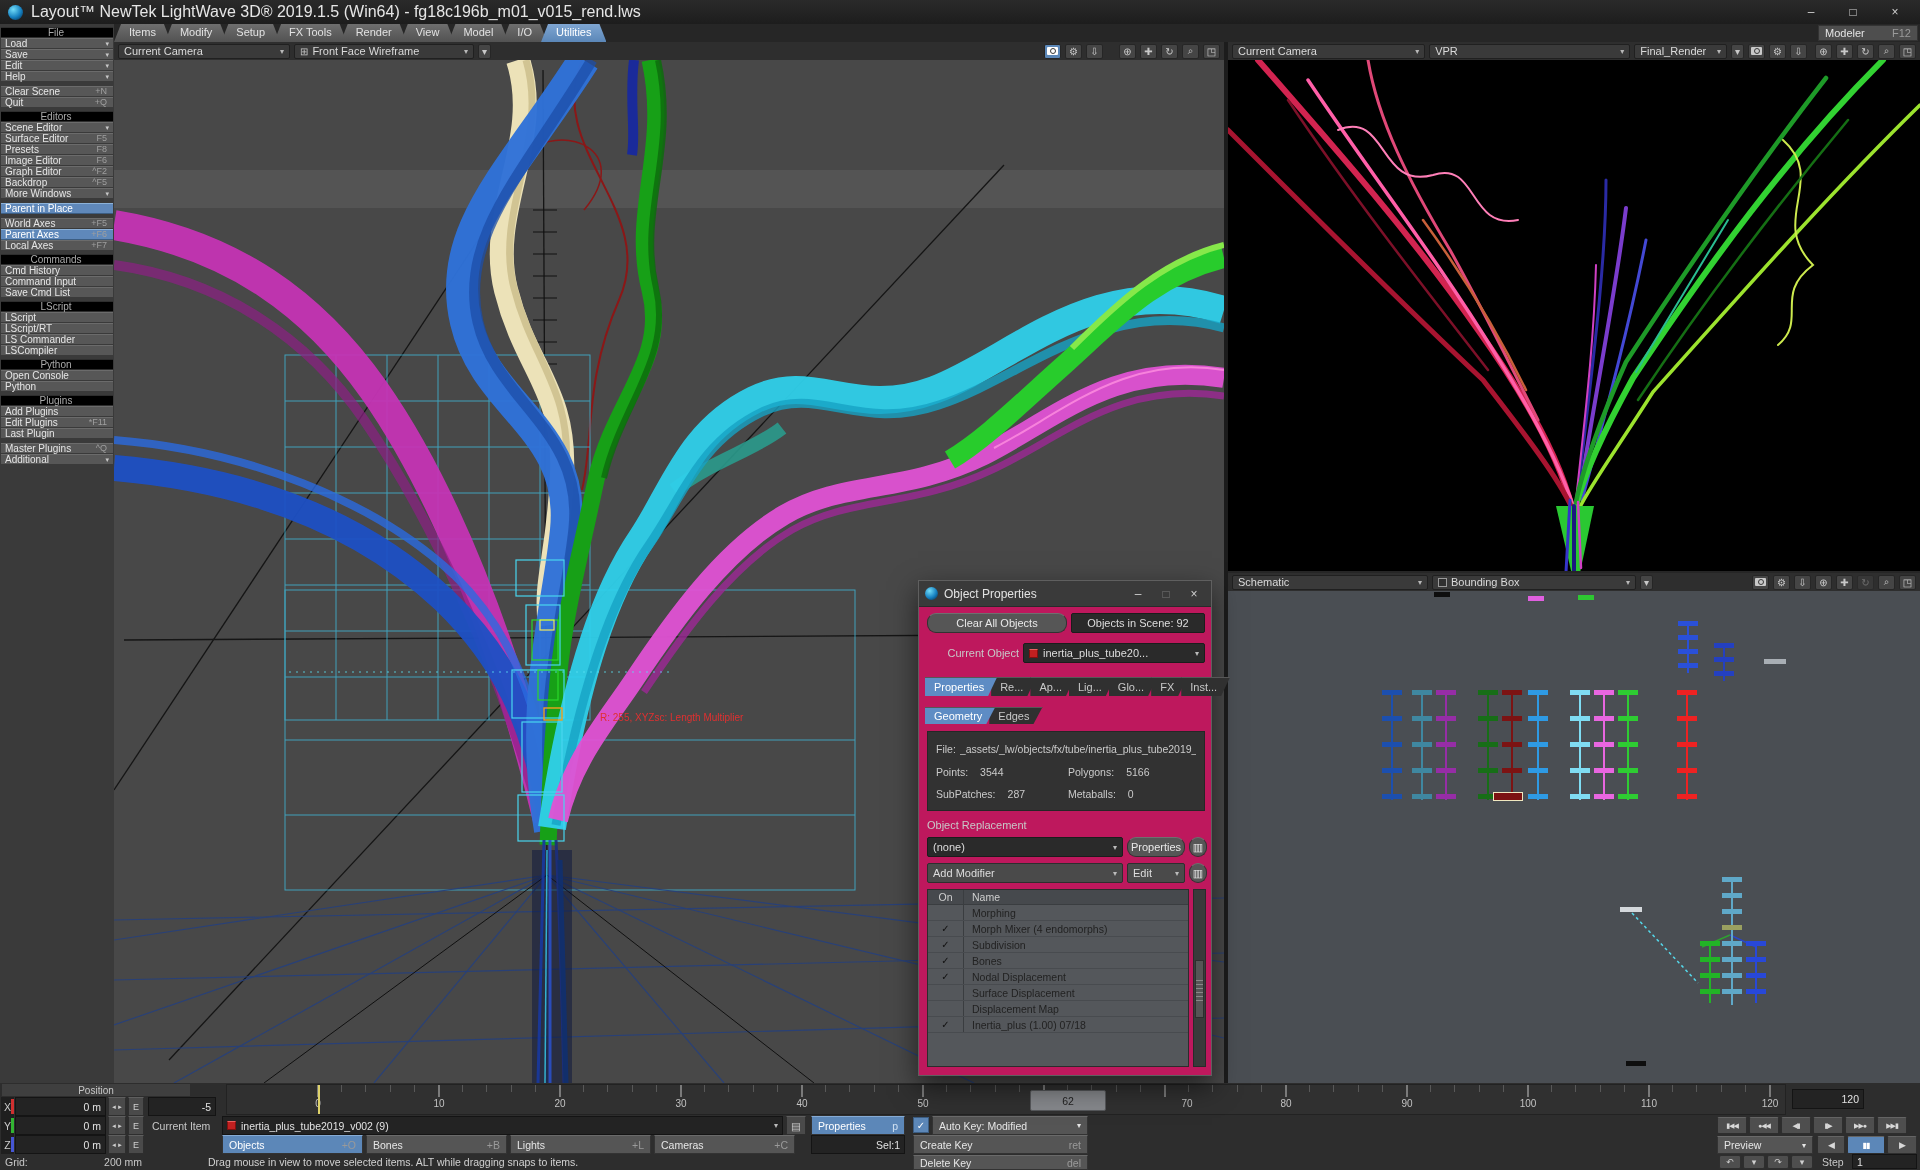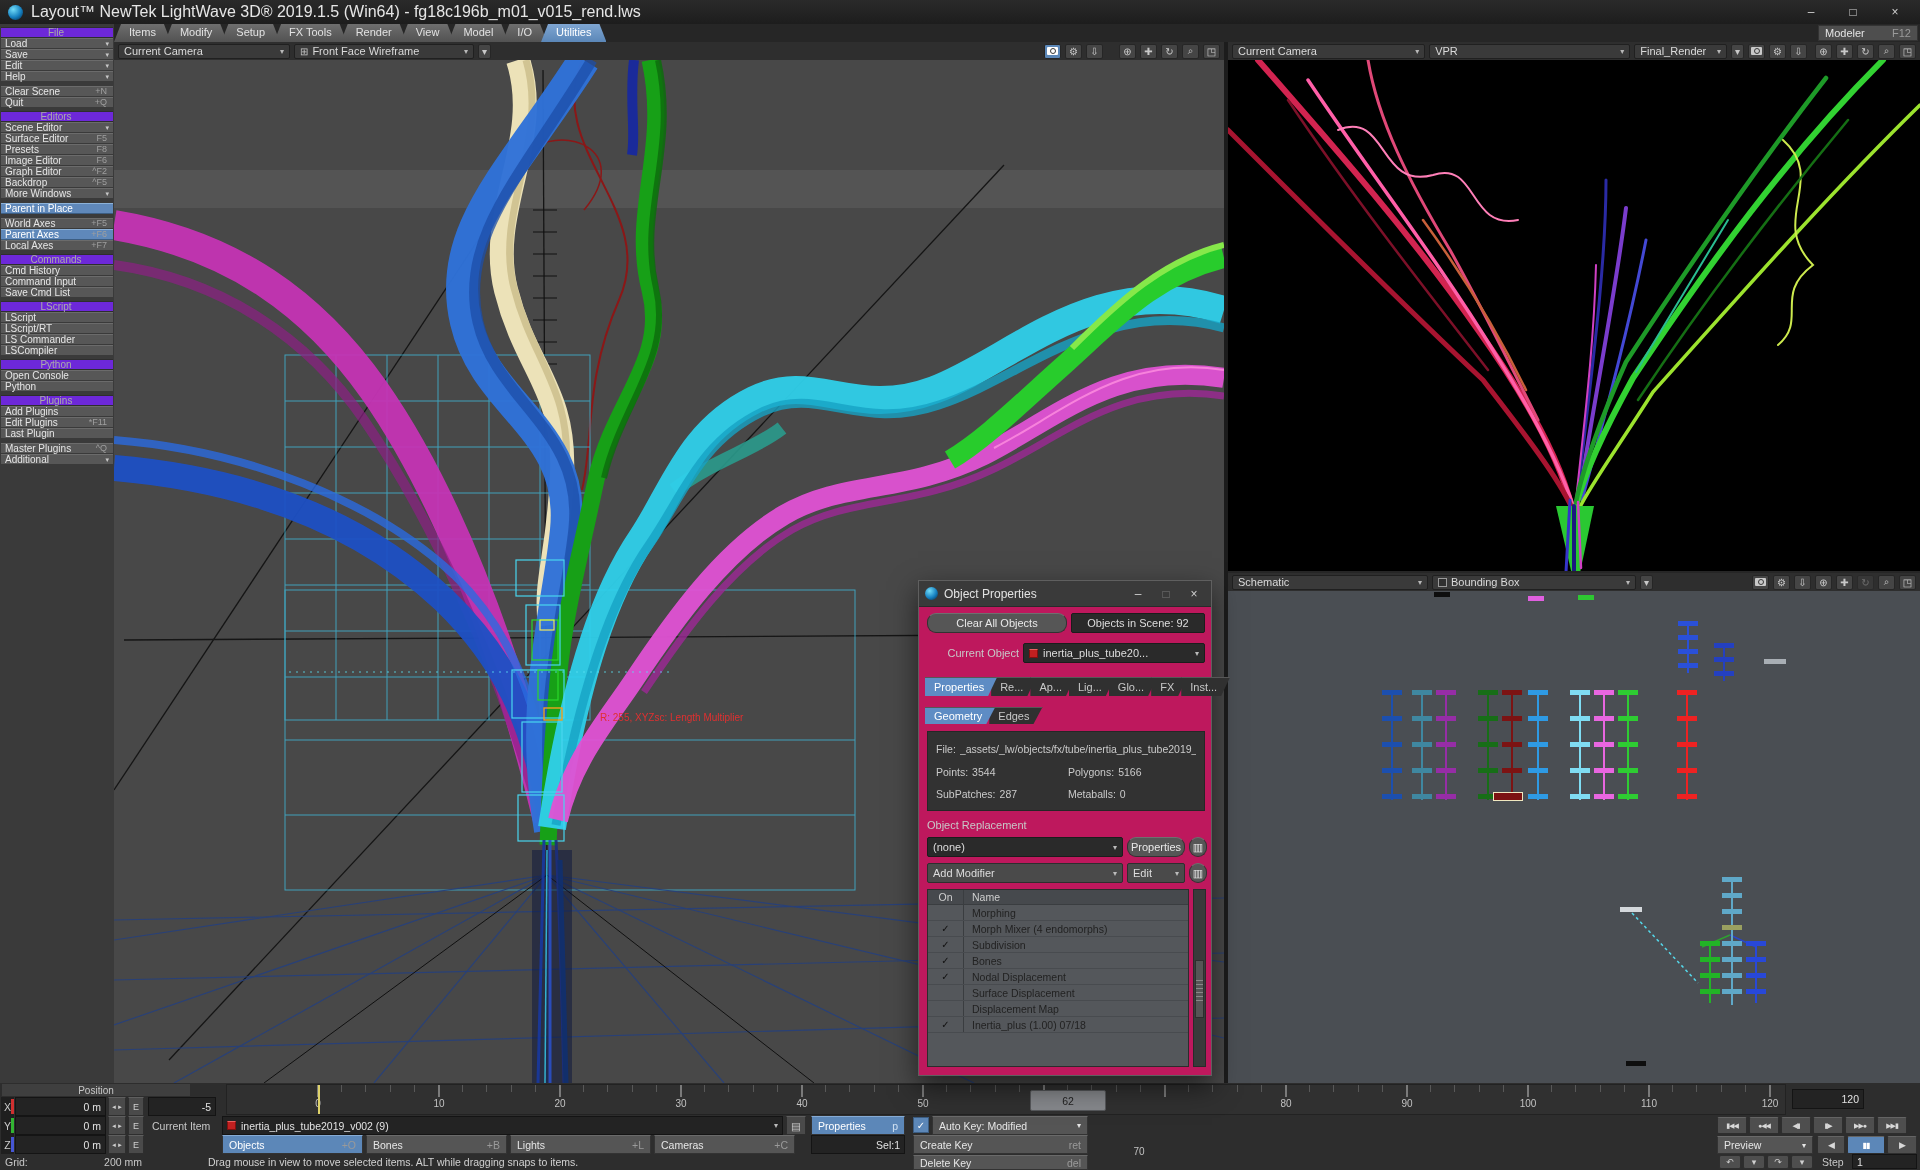--- a/index.html
+++ b/index.html
@@ -17,21 +17,21 @@
 .mtab{height:18px;padding:0 15px;background:linear-gradient(#6e6e6e,#525252);clip-path:polygon(7px 0,calc(100% - 7px) 0,100% 100%,0 100%);margin-right:-6px;font-size:11px;line-height:17px;color:#e2e2e2}
 .mtab.on{background:linear-gradient(#7fa6d2,#5b87b8);color:#fff;z-index:2;position:relative}
 #modeler-btn{position:absolute;right:2px;top:1px;width:100px;height:16px;background:#4e4e4e;border:1px solid #333;display:flex;align-items:center;padding:0 6px;color:#e4e4e4}
 #modeler-btn .key{margin-left:auto;color:#9a9a9a}
 
 #sidebar{left:0;top:24px;width:114px;height:1059px;background:#3a3a3a;padding-top:0}
 .sb-item{position:relative;height:11px;line-height:11px;font-size:10px;background:#575757;border-top:1px solid #6b6b6b;border-bottom:1px solid #3a3a3a;margin:0 1px;color:#e6e6e6;padding:0 4px;display:flex;align-items:center}
 .sb-item .lbl{flex:1;white-space:nowrap;overflow:hidden}
 .sb-item .key{color:#9f9f9f;font-size:9px}
 .sb-item .chev{color:#c8c8c8;font-size:7px;margin-left:2px}
-.sb-item.hd{background:#6d28d9;border-color:#2e2e2e;justify-content:center;color:#ababab;margin-top:3px}
+.sb-item.hd{background:#000000;border-color:#2e2e2e;justify-content:center;color:#ababab;margin-top:3px}
 .sb-item.hd .lbl{flex:0 1 auto}
 .sb-item.gap{background:transparent;border-color:transparent;height:4px}
 .sb-item.on{background:#5f88ba;border-top-color:#8cb2d8;border-bottom-color:#3c5d82;color:#fff}
 
 .vp{background:#1e1e1e}
 .vp-toolbar{height:18px;background:#2e2e2e;display:flex;align-items:center;gap:4px;padding:0 4px}
 .dd{background:#3a3a3a;border:1px solid #202020;height:15px;padding:0 5px;display:flex;align-items:center;color:#dadada;border-radius:2px;gap:4px;font-size:11px}
 .dd .chev{margin-left:auto;font-size:8px;color:#b8b8b8}
 .dd .gicon{font-size:10px;color:#c4c4c4}
 .tbtn{width:17px;height:15px;background:#454545;border:1px solid #262626;border-radius:2px;display:flex;align-items:center;justify-content:center;font-size:10px;color:#c8c8c8;flex:0 0 auto}
@@ -64,21 +64,21 @@
 .dlg-title .winbtn{width:22px;height:20px}
 .dlg-title .winbtn.dim{color:#777}
 .btn{background:#565656;border:1px solid #323232;border-top-color:#6f6f6f;border-radius:9px;display:flex;align-items:center;justify-content:center;color:#e8e8e8;font-size:11px}
 .field{background:#2a2a2a;border:1px solid #1c1c1c;border-radius:2px;color:#ddd;display:flex;align-items:center;padding:0 5px;font-size:11px}
 .cube{width:9px;height:9px;background:#c02020;border:1px solid #801010;border-top-color:#e86060;flex:0 0 auto}
 .dtabs{position:absolute;display:flex}
 .dtab{height:19px;line-height:19px;background:#303030;border-top:1px solid #575757;padding:0 13px 0 9px;margin-right:-6px;font-size:11px;color:#c8c8c8;clip-path:polygon(0 0,100% 0,calc(100% - 9px) 100%,0 100%)}
 .dtab.on{background:#5e8cc4;color:#fff;z-index:2;position:relative}
 .ipanel{position:absolute;left:8px;width:278px;background:#323232;border:1px solid #262626;color:#cacaca;font-size:10.5px;padding:5px 8px}
 .ipanel .row{display:flex;gap:4px;height:22px;align-items:center}
-.ipanel .half{width:50%;display:flex;gap:4px}
+.ipanel .half{width:50%;display:flex;gap:12px}
 .mlist{position:absolute;left:8px;width:262px;background:#54575b;border:1px solid #2c2c2c}
 .mlist .mhdr{height:15px;background:#46494d;display:flex;font-size:10.5px;color:#cfcfcf;border-bottom:1px solid #3a3d40}
 .mlist .c-on{width:36px;text-align:center;border-right:1px solid #3a3d40;flex:0 0 auto;line-height:15px}
 .mlist .c-name{padding-left:8px;line-height:15px}
 .mrow{height:16px;display:flex;border-bottom:1px solid #484b4f;font-size:10.5px;color:#1e1e1e}
 .mrow .c-on{line-height:16px;color:#111;font-size:10px}
 .mrow .c-name{line-height:16px;color:#222}
 .scroll{position:absolute;width:13px;background:#3a3a3a;border:1px solid #2a2a2a}
 .thumb{position:absolute;left:1px;right:1px;top:70px;height:58px;background:#555;border:1px solid #2e2e2e;background-image:repeating-linear-gradient(to bottom,transparent 0 3px,#888 3px 4px);background-size:9px 24px;background-position:50% 50%;background-repeat:no-repeat}
 
@@ -885,21 +885,21 @@
   <div class="abs" id="ruler">
     <div>
 
     <span class="tl-tick" style="left: 91px;">0</span>
         <span class="tl-tick" style="left: 212px;">10</span>
         <span class="tl-tick" style="left: 333px;">20</span>
         <span class="tl-tick" style="left: 454px;">30</span>
         <span class="tl-tick" style="left: 575px;">40</span>
         <span class="tl-tick" style="left: 696px;">50</span>
         <span class="tl-tick" style="left: 817px;">60</span>
-        <span class="tl-tick" style="left: 912px; margin-top: 48px;">70</span>
+        <span class="tl-tick" style="left: 960px;">70</span>
         <span class="tl-tick" style="left: 1059px;">80</span>
         <span class="tl-tick" style="left: 1180px;">90</span>
         <span class="tl-tick" style="left: 1301px;">100</span>
         <span class="tl-tick" style="left: 1422px;">110</span>
         <span class="tl-tick" style="left: 1543px;">120</span>
       </div>
     <div id="cur-zero"></div>
     <div id="tl-slider">62</div>
   </div>
   <div class="fld abs" style="left:1792px;top:6px;width:72px;height:20px">120</div>

